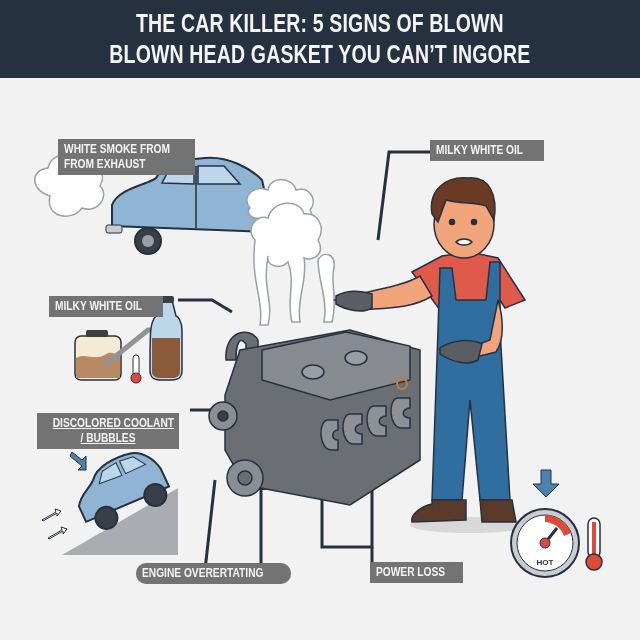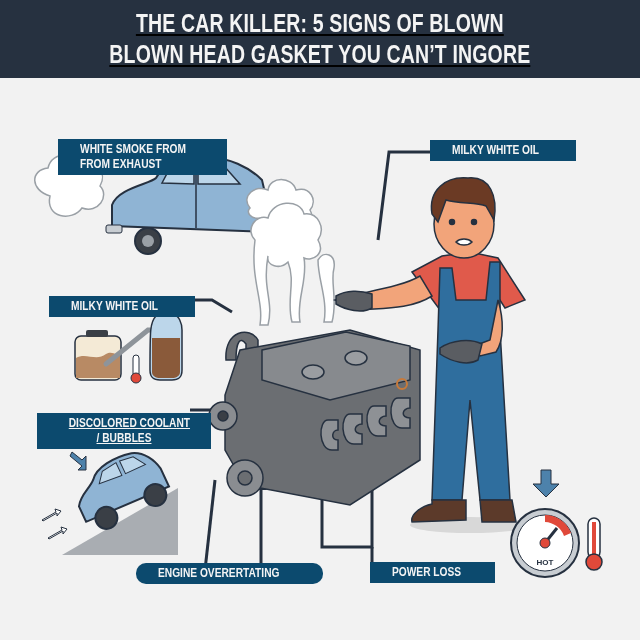--- a/index.html
+++ b/index.html
@@ -1,19 +1,19 @@
 <!DOCTYPE html>
 <html><head>
 <meta charset="utf-8">
 <style>
   html, body { margin:0; padding:0; }
   body { width:640px; height:640px; position:relative; overflow:hidden; background:#f2f2f2; font-family:"Liberation Sans", sans-serif; }
-  .header { position:absolute; left:0; top:0; width:640px; height:78px; background:#263140; display:flex; flex-direction:column; align-items:center; justify-content:center;text-decoration:underline; }
+  .header { position:absolute; left:0; top:0; width:640px; height:78px; background:#263140; display:flex; flex-direction:column; align-items:center; justify-content:center; }
   .header .line { color:#f4f4f4; font-family:"Liberation Sans", sans-serif; font-weight:700; font-size:25px; letter-spacing:0.2px; line-height:31px; transform:scaleX(0.78); white-space:nowrap; }
-  .label { position:absolute; background:#0c4a6e; color:#f4f4f4; font-weight:700; font-size:12px; line-height:15px; padding:3px 22px; text-align:left; white-space:nowrap; }
+  .label { position:absolute; background:#737373; color:#f4f4f4; font-weight:700; font-size:12px; line-height:15px; padding:3px 6px; text-align:left; white-space:nowrap; }
   .label span { display:block; transform:scaleX(0.85); transform-origin:left center; }
   .label.center span { transform-origin:center; text-align:center; }
   svg.art { position:absolute; left:0; top:0; }
 </style>
 </head>
 <body>
 
 <div class="header">
   <div class="line">THE CAR KILLER: 5 SIGNS OF BLOWN</div>
   <div class="line">BLOWN HEAD GASKET YOU CAN’T INGORE</div>

